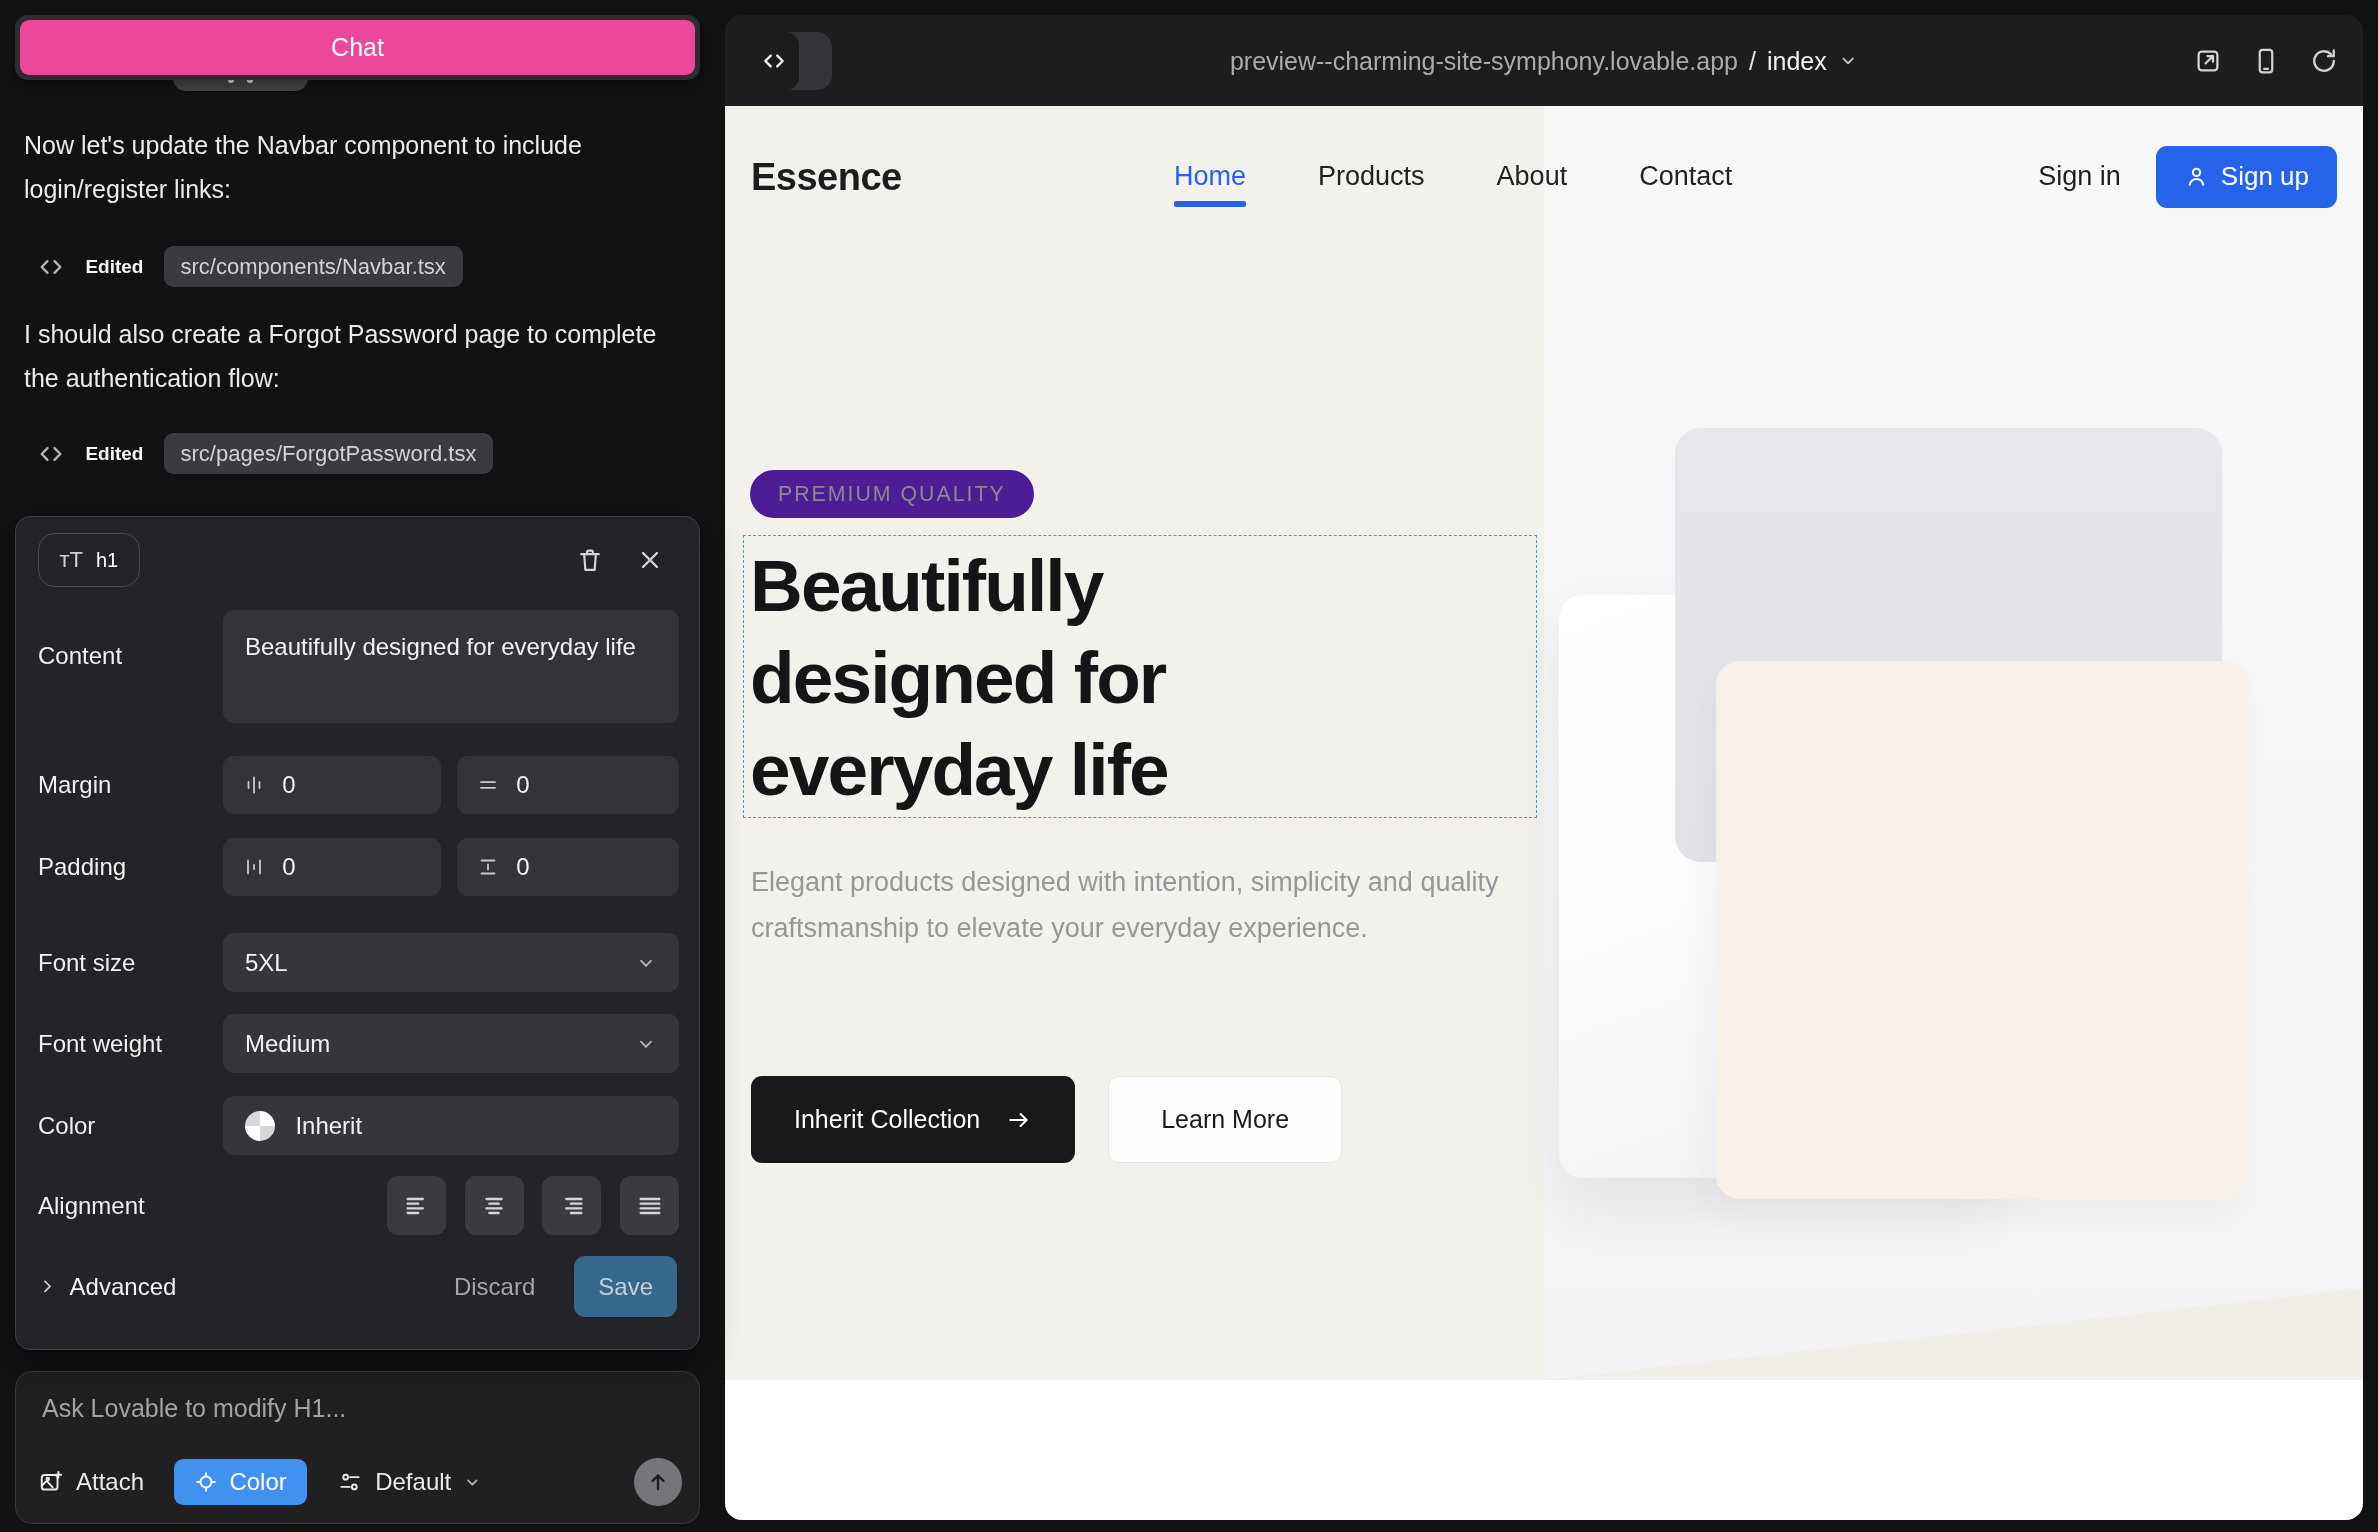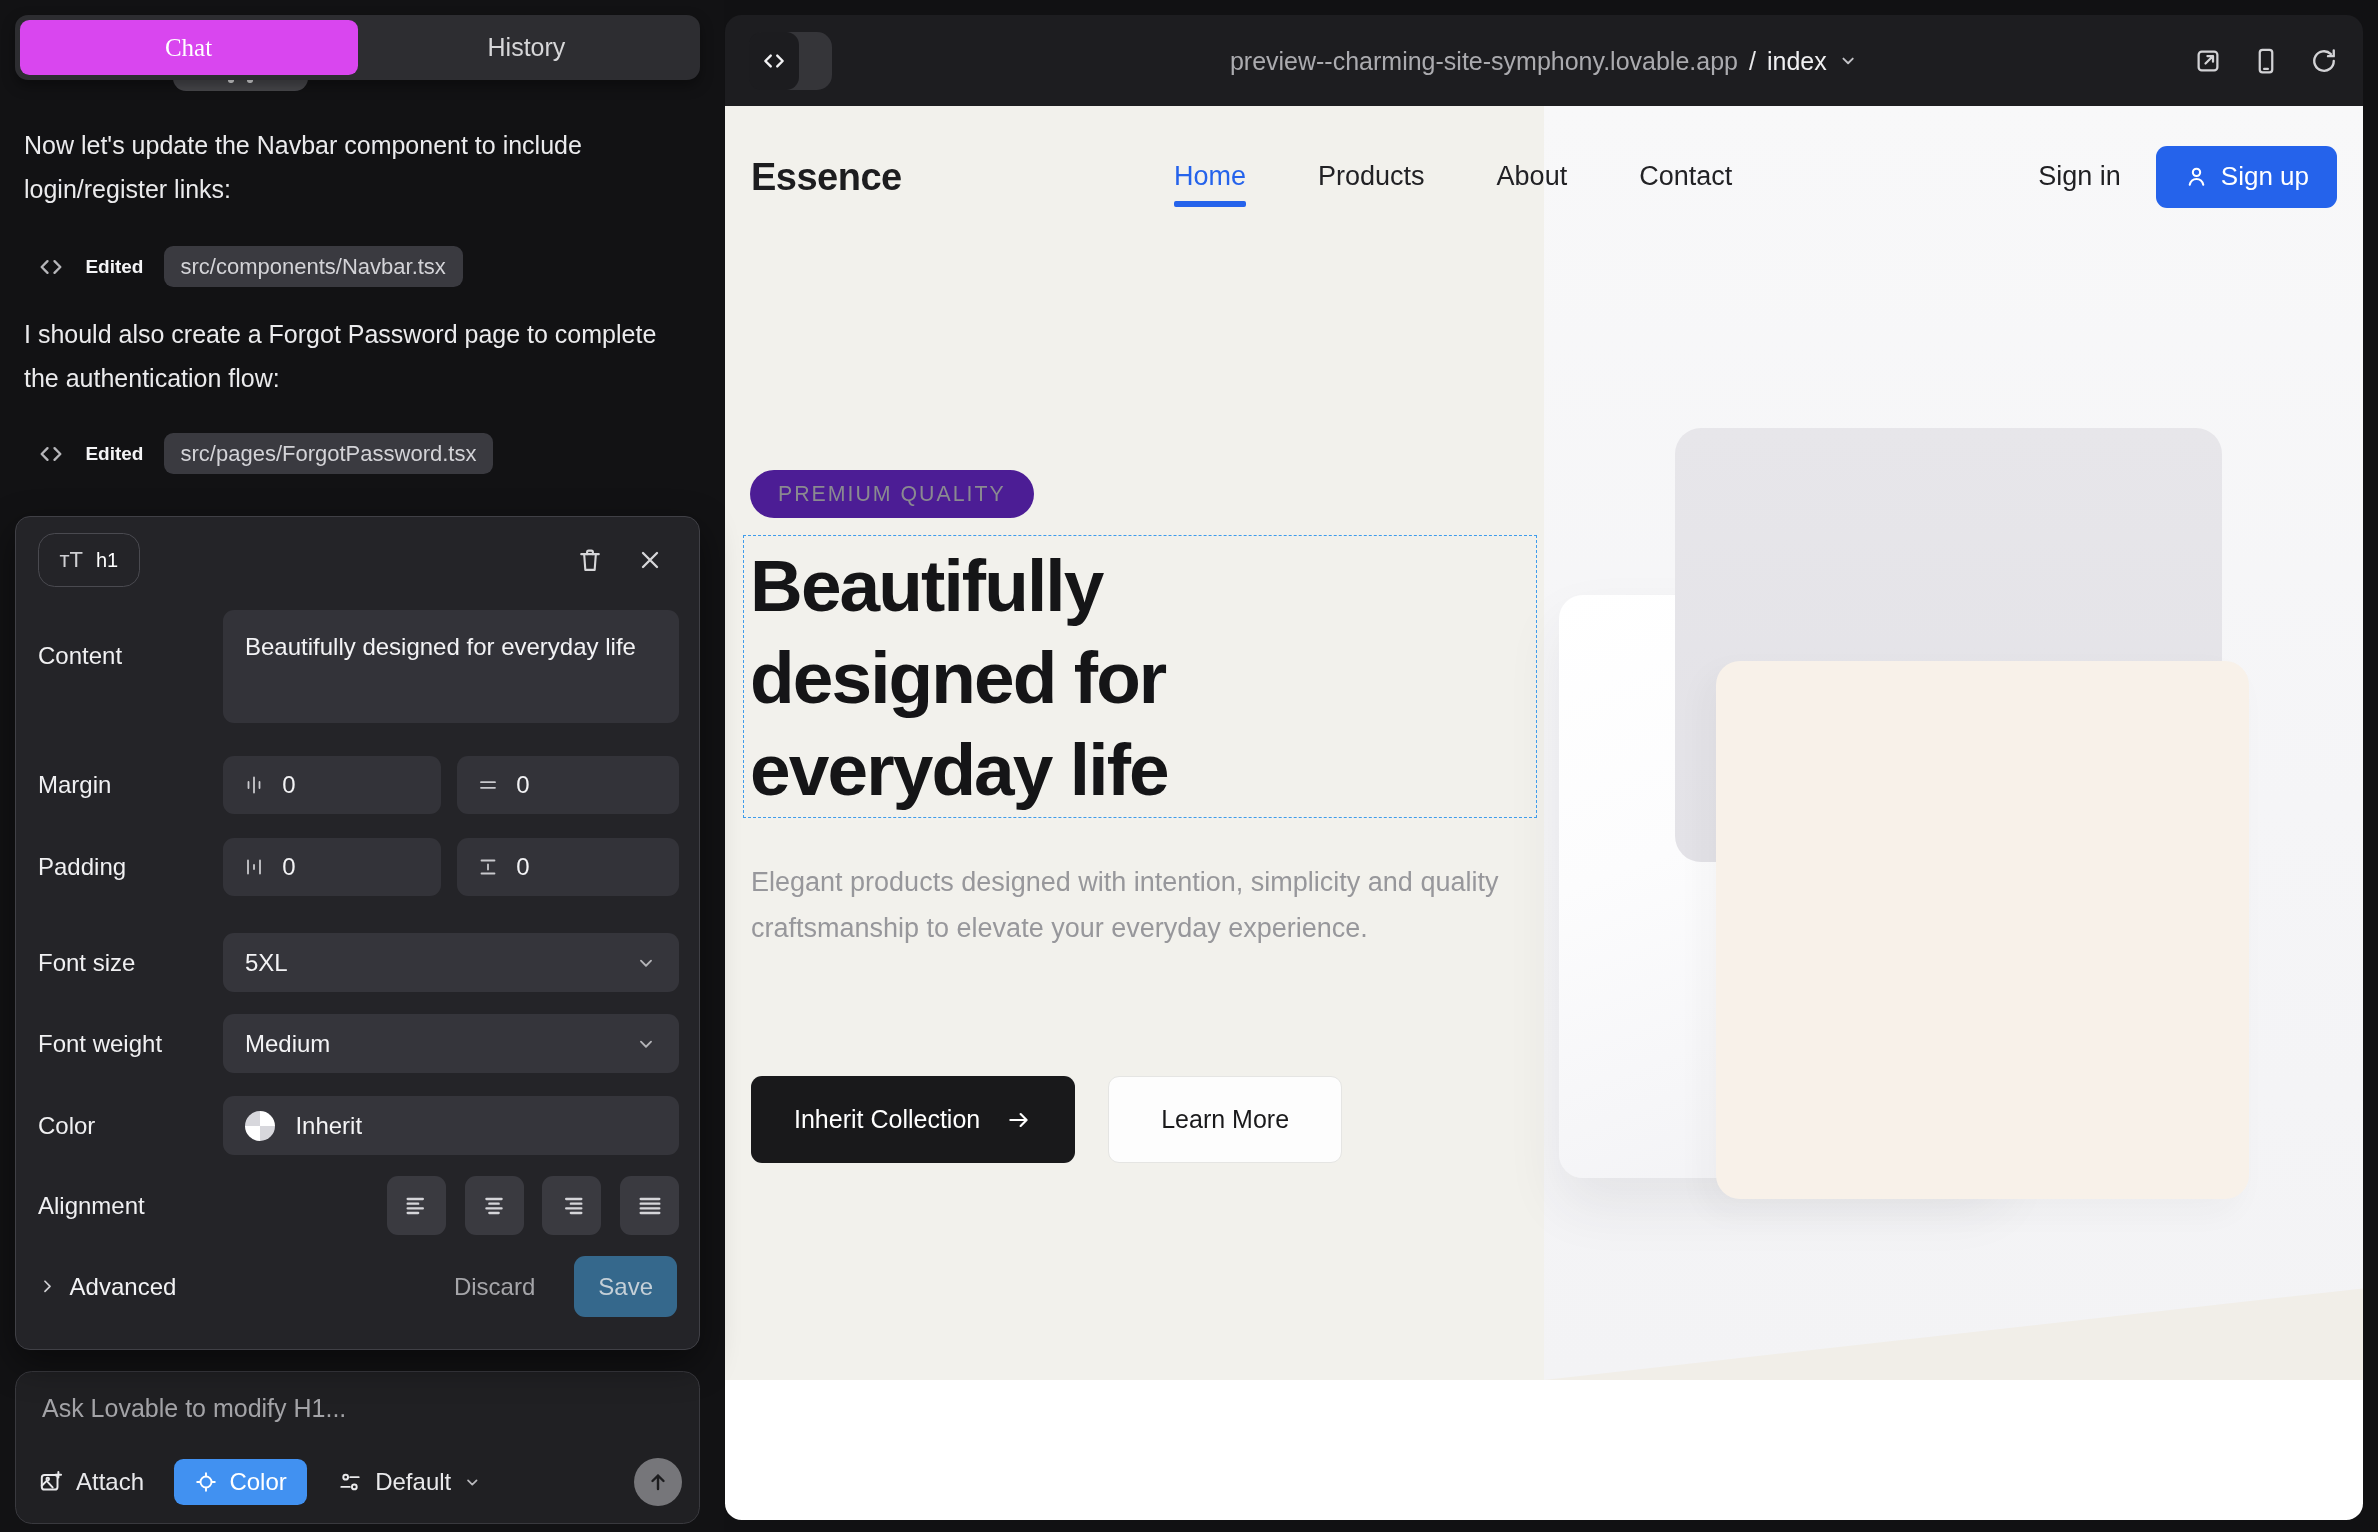--- a/index.html
+++ b/index.html
@@ -8,21 +8,21 @@
   .stage { position:relative; width:2378px; height:1532px; background:#111113; overflow:hidden; }
   svg { display:block; }
 
   
   .sidebar { position:absolute; left:0; top:0; width:724px; height:1532px; background:#121214; }
 
   .tabbar { position:absolute; left:15px; top:15px; width:685px; height:65px; background:#2d2d31;
             border-radius:13px; display:flex; padding:4.6px; z-index:3; box-shadow:0 5.6px 13px rgba(0,0,0,.35); }
   .tab { flex:1; display:flex; align-items:center; justify-content:center; font-size:25px; color:#d6d6d8;
          border-radius:9.3px; cursor:pointer; }
-  .tab.active { background:#d946ef; color:#ffffff;font-family:Liberation Serif, serif; }
+  .tab.active { background:#ec4899; color:#ffffff; }
 
   .scroll-remnant { position:absolute; left:173px; top:65px; width:135px; height:26px; background:#47474b;
                     border-radius:0 0 13px 13px; z-index:2; display:flex; align-items:flex-end; justify-content:center;
                     gap:13px; padding-bottom:8.3px; }
   .scroll-remnant i { width:5.6px; height:5.6px; border-radius:50%; background:#dcdcde; }
 
   .msg { position:absolute; left:24px; width:664px; font-size:25px; line-height:44px; color:#ebebed; }
   .msg-1 { top:123px; }
   .msg-2 { top:312px; }
   .edit-row { position:absolute; left:37px; height:43px; display:flex; align-items:center; gap:20.4px; }
@@ -160,21 +160,20 @@
 </style>
 </head>
 <body>
 
 <div class="stage">
 
   <aside class="sidebar">
 
     <div class="tabbar">
       <div class="tab active">Chat</div>
-      <div class="tab">History</div>
     </div>
 
     <div class="scroll-remnant">
         <i></i>
         <i></i>
       </div>
 
     <p class="msg msg-1">Now let's update the Navbar component to include login/register links:</p>
 
     <div class="edit-row edit-row-1">

